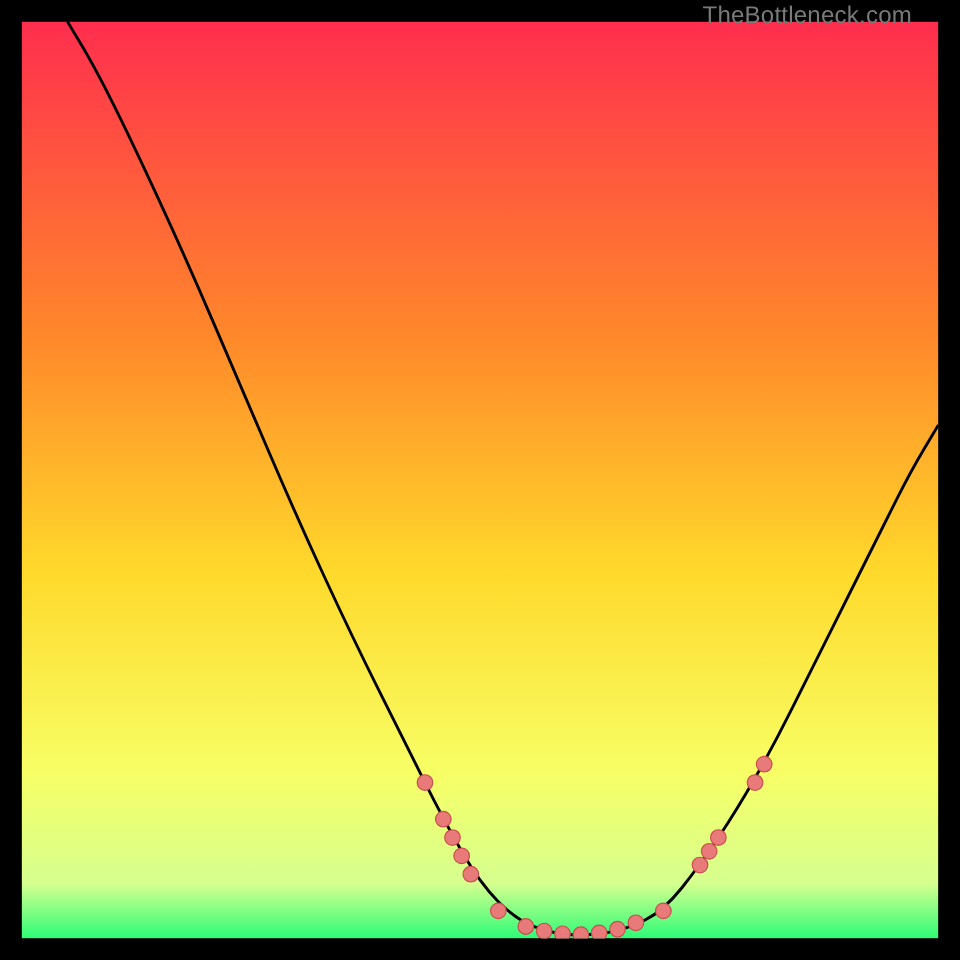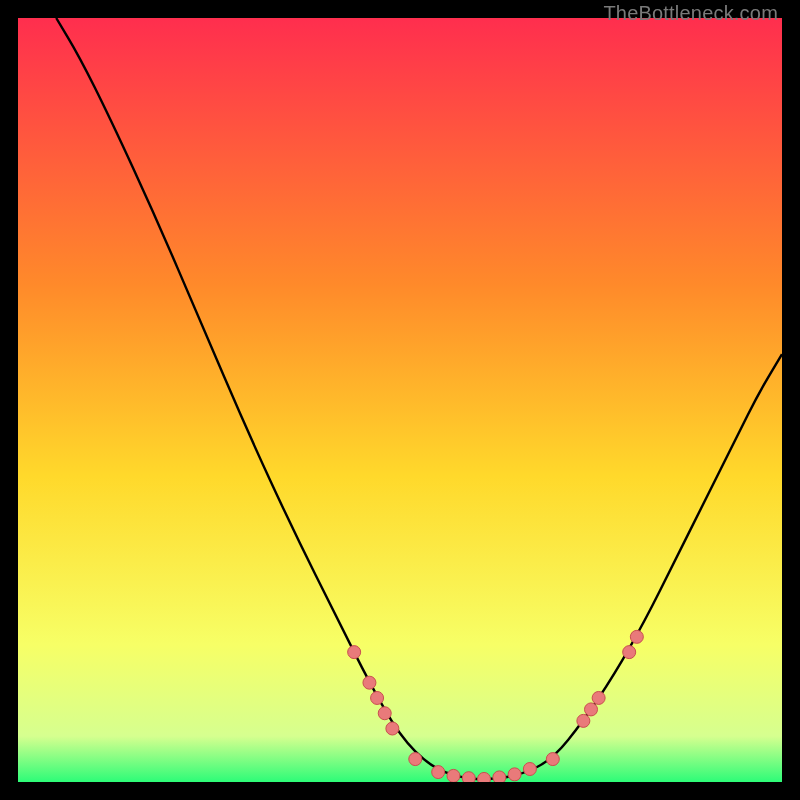--- a/index.html
+++ b/index.html
@@ -22,21 +22,21 @@
   .plot-area {
     position: absolute;
     left: 0;
     top: 0;
     width: 764px;
     height: 764px;
   }
   .watermark {
     position: absolute;
     top: 2px;
-    right: 22px;
+    right: 40px;
     color: #7a7a7a;
     font-size: 20px;
     font-weight: 500;
     letter-spacing: 0.2px;
   }
 </style>
 </head>
 <body>
 
 <div class="frame">

